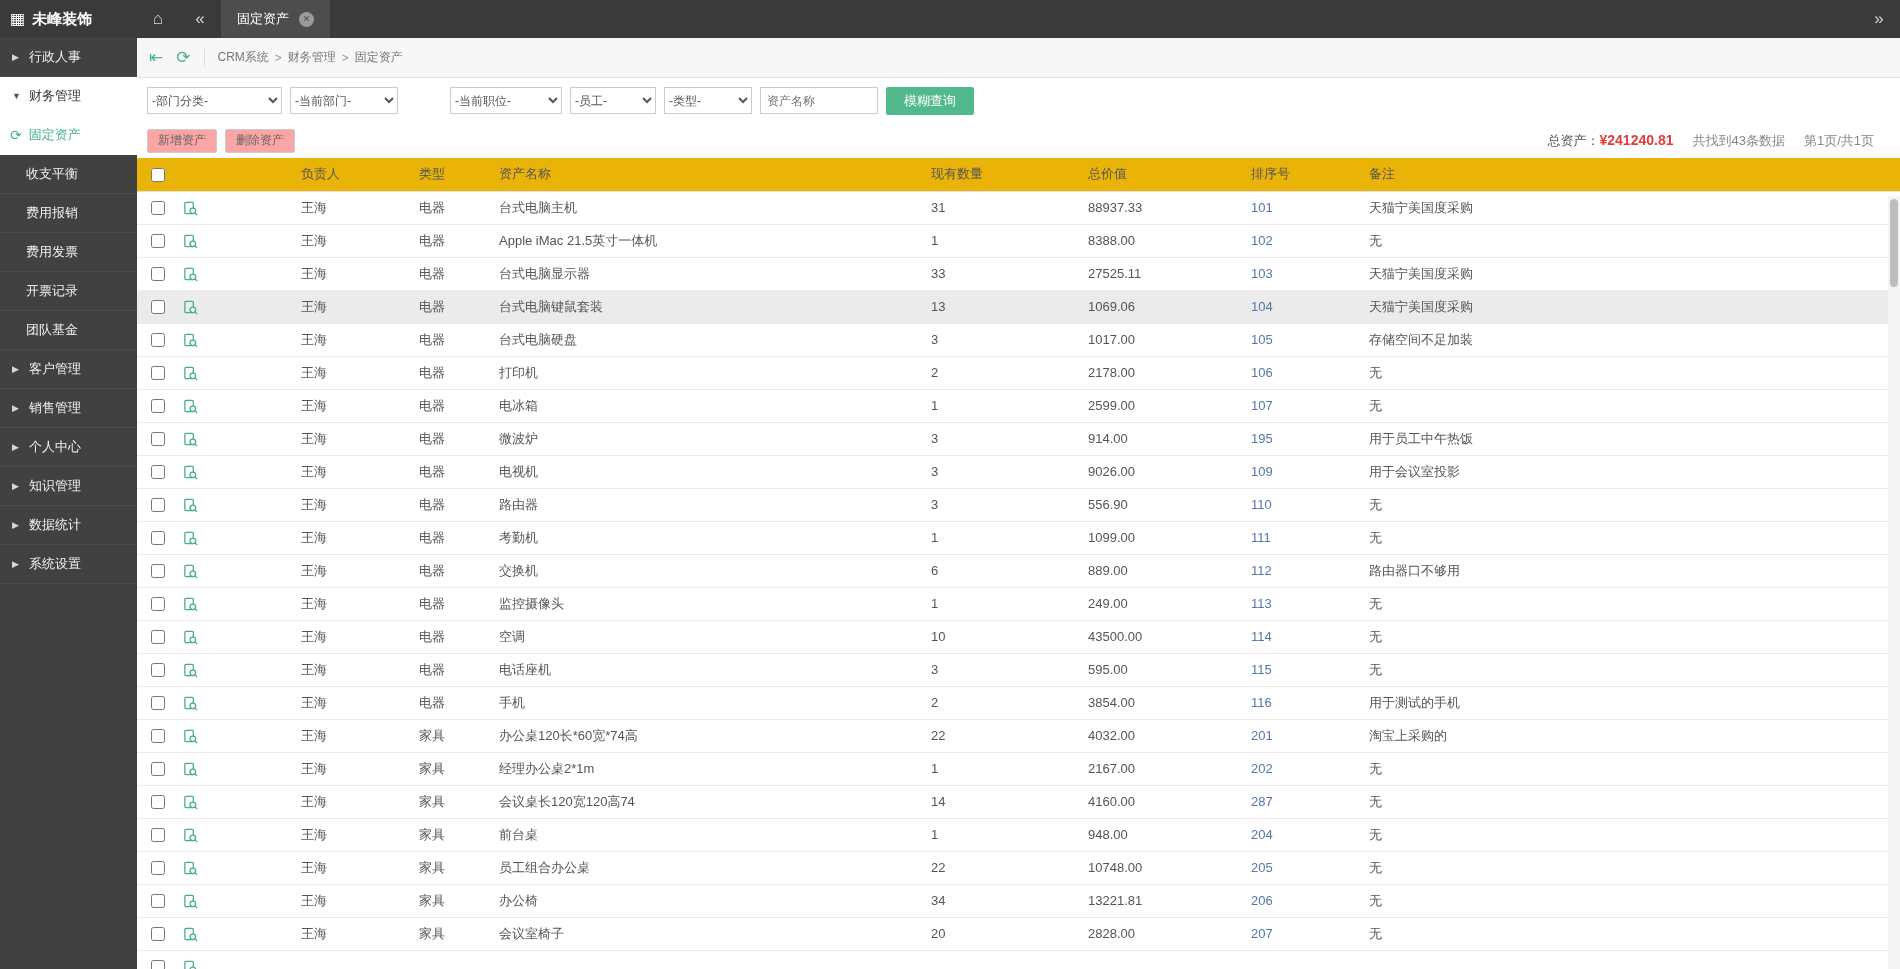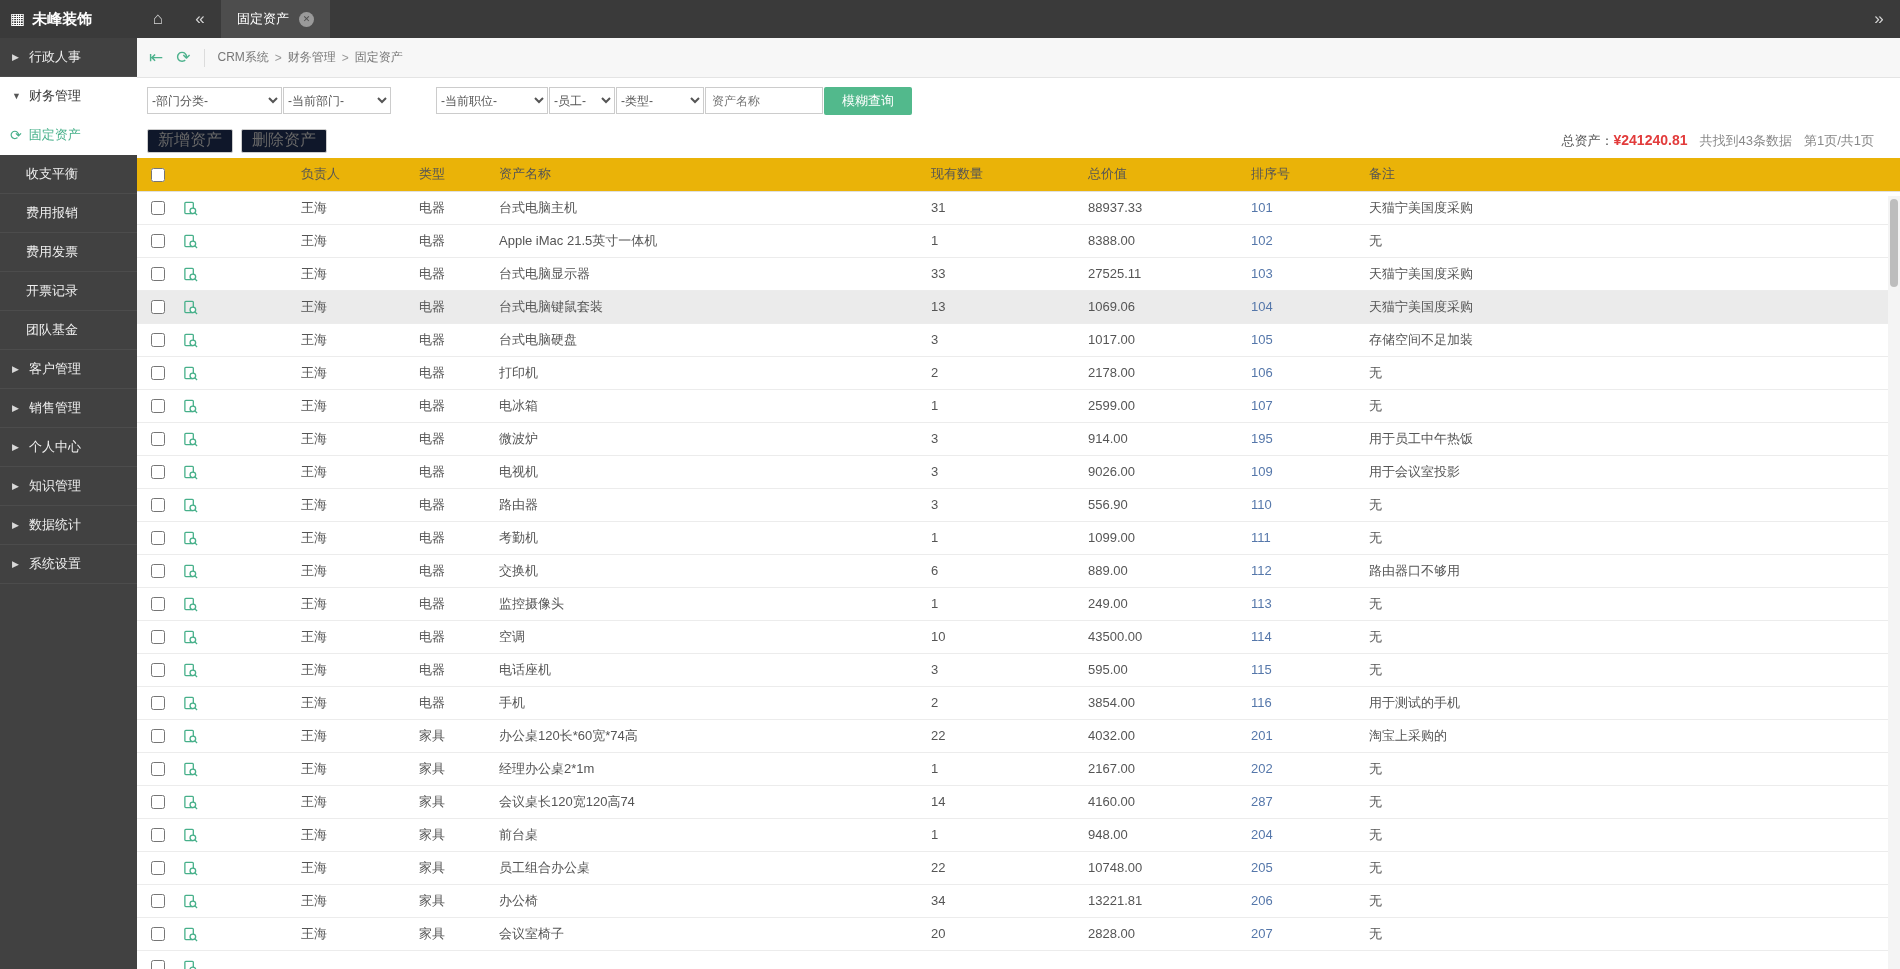--- a/index.html
+++ b/index.html
@@ -29,29 +29,29 @@
   .content{flex:1;display:flex;flex-direction:column;position:relative;min-width:0;background:#fff}
 
   
   .crumb-bar{height:40px;background:#f7f7f7;border-bottom:1px solid #e4e4e4;display:flex;align-items:center;padding:0 12px;gap:13px;flex-shrink:0}
   .crumb-ic{color:#4db28d;font-size:17px;line-height:1;cursor:pointer}
   .vdiv{width:1px;height:18px;background:#dcdcdc}
   .crumb-text{color:#777;font-size:12px;display:flex;gap:6px;align-items:center}
   .crumb-sep{color:#999}
 
   
-  .filter-bar{height:45px;display:flex;align-items:center;gap:1px;padding:0 10px;flex-shrink:0}
+  .filter-bar{height:45px;display:flex;align-items:center;gap:8px;padding:0 10px;flex-shrink:0}
   .filter-bar select{height:27px;border:1px solid #ccc;color:#555;font-size:12px;background:#fff;font-family:inherit}
   .filter-bar input{height:27px;border:1px solid #ccc;width:118px;padding:0 6px;font-size:12px;font-family:inherit;color:#555}
   .query-btn{height:28px;padding:0 18px;background:#52b98c;color:#fff;border:none;border-radius:2px;font-size:13px;font-family:inherit;cursor:pointer}
 
   
   .tool-row{height:35px;display:flex;align-items:center;gap:8px;padding:0 10px;flex-shrink:0}
-  .tool-btn{height:24px;padding:0 10px;border:1px solid #ccc;background:#0f172a;border-radius:2px;font-size:16px;color:#666;font-family:inherit;cursor:pointer}
-  .tool-right{margin-left:auto;display:flex;align-items:center;gap:12px;padding-right:16px;font-size:13px;color:#888}
+  .tool-btn{height:24px;padding:0 10px;border:1px solid #ccc;background:#fca5a5;border-radius:2px;font-size:12px;color:#666;font-family:inherit;cursor:pointer}
+  .tool-right{margin-left:auto;display:flex;align-items:center;gap:19px;padding-right:16px;font-size:13px;color:#888}
   .total-wrap{color:#555}
   .total-value{color:#e23b3b;font-weight:bold;font-size:14px}
 
   
   .grid{flex:1;overflow:hidden}
   table{border-collapse:collapse;table-layout:fixed;width:100%}
   th,td{height:33px;padding:0 6px;text-align:left;font-weight:normal;font-size:13px;color:#555;border-bottom:1px solid #ececec;overflow:hidden;white-space:nowrap}
   thead th{background:#eab308;border-bottom:1px solid #e0e0e0}
   tr.hl td{background:#ebebeb}
   .c-check{padding-left:14px;}
@@ -156,21 +156,21 @@
           <span>财务管理</span>
           <span class="crumb-sep">&gt;</span>
           <span>固定资产</span>
         </span>
     </div>
 
     <div class="filter-bar" id="filter-bar">
       <select style="width: 135px;"><option>-部门分类-</option></select>
         <select style="width: 108px;"><option>-当前部门-</option></select>
         <select style="width: 112px; margin-left: 44px;"><option>-当前职位-</option></select>
-        <select style="width: 66px;"><option>-员工-</option></select>
+        <select style="width: 86px;"><option>-员工-</option></select>
         <select style="width: 88px;"><option>-类型-</option></select>
         <input type="text" id="asset-input" placeholder="资产名称" style="">
       <button class="query-btn">模糊查询</button>
     </div>
 
     <div class="tool-row">
       <button class="tool-btn">新增资产</button>
       <button class="tool-btn">删除资产</button>
       <div class="tool-right">
         <span class="total-wrap">

